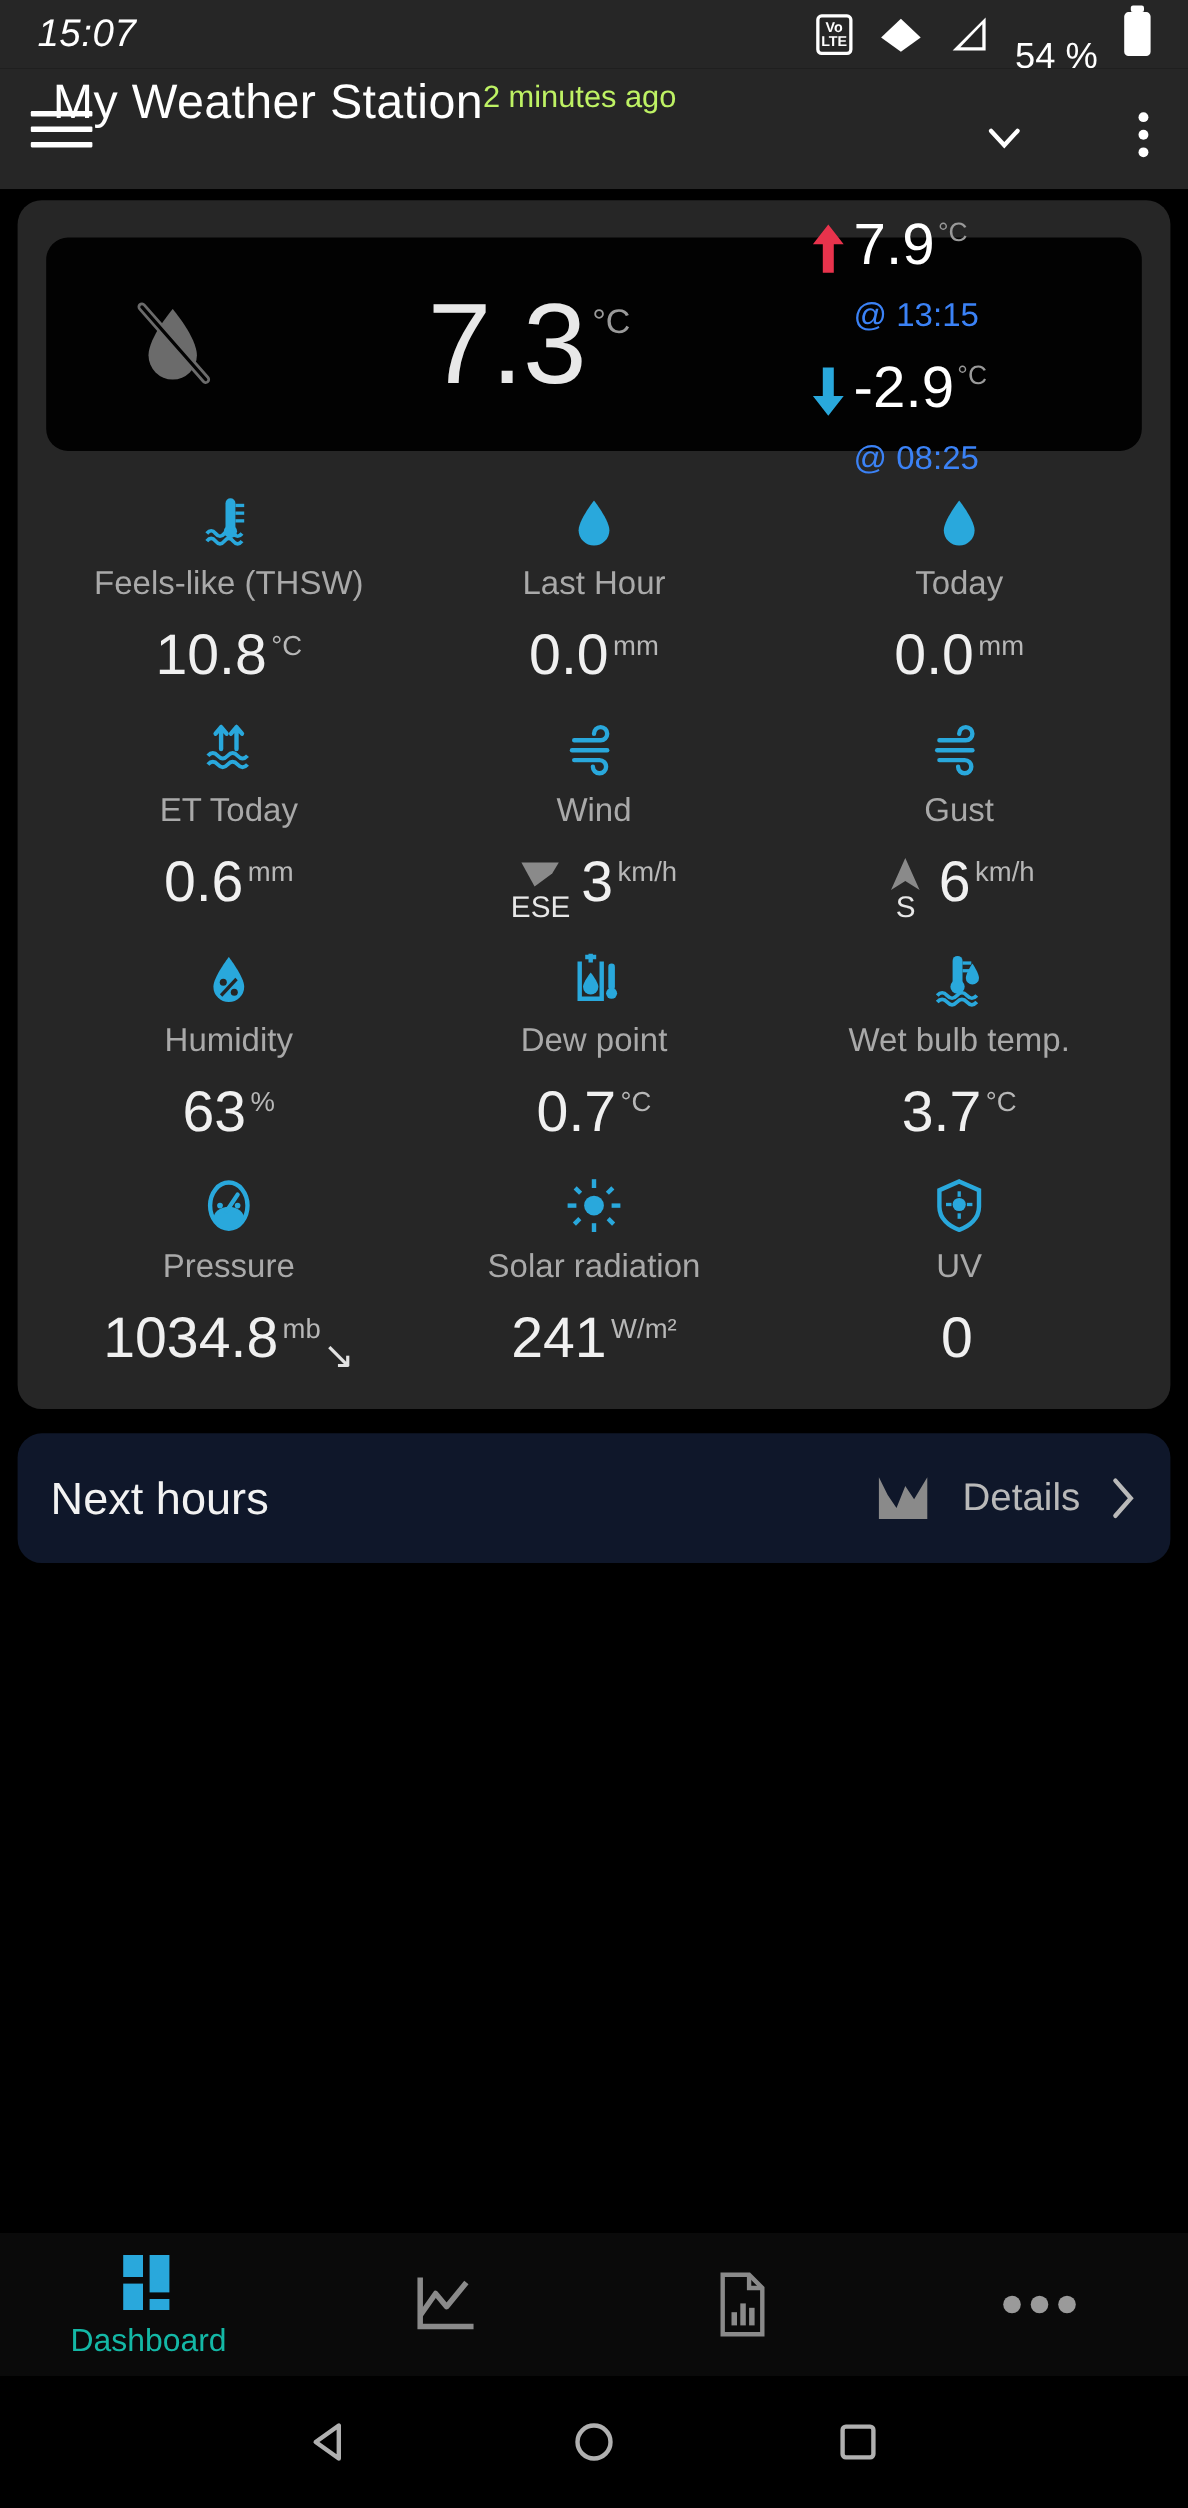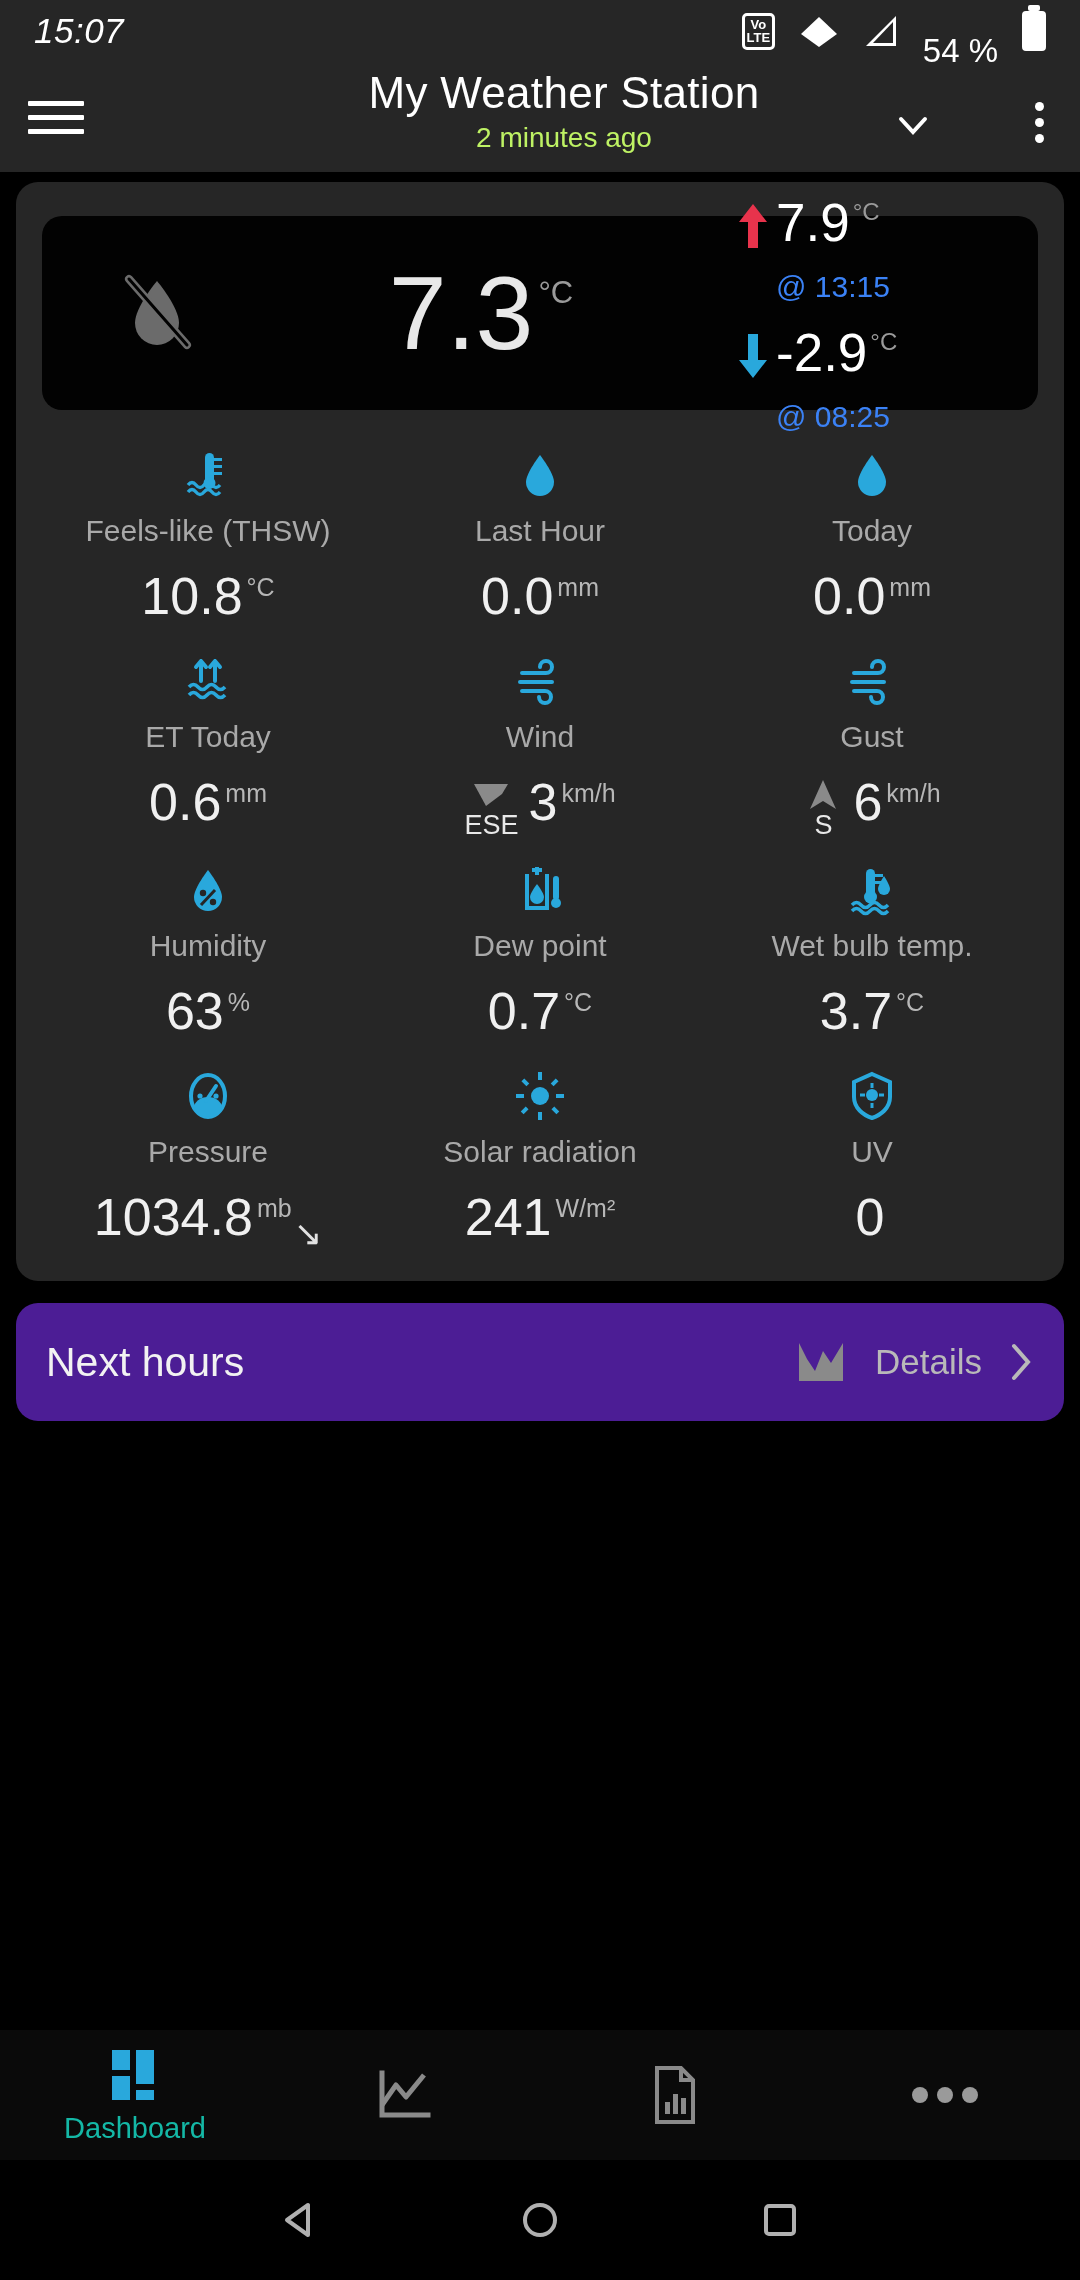--- a/index.html
+++ b/index.html
@@ -43,21 +43,21 @@
   
   .appbar {
     height:110px; background:#262626;
     display:flex; align-items:center; padding:0 28px;
     position:relative;
   }
   .hamburger { width:56px; display:flex; flex-direction:column; gap:9px; cursor:pointer; }
   .hamburger span { display:block; height:5px; background:#fff; border-radius:1px; }
   .titlewrap {
     position:absolute; left:0; right:0; top:6px;
-    display:flex; flex-direction:column; align-items:center; pointer-events:none;margin-left:48px;
+    display:flex; flex-direction:row; pointer-events:none;margin-left:48px;
   }
   .title { font-size:44px; color:#fff; font-weight:400; letter-spacing:.3px; }
   .subtitle { font-size:28px; color:#bef264; margin-top:4px; }
   .chev-down {
     position:absolute; right:150px; top:46px;
     width:34px; height:34px; cursor:pointer;
   }
   .kebab {
     position:absolute; right:36px; top:40px;
     display:flex; flex-direction:column; gap:7px; cursor:pointer;
@@ -104,21 +104,21 @@
     margin-top:22px; min-height:62px;
   }
   .cell .num { font-size:52px; color:#f0f0f0; line-height:1; font-weight:400; }
   .cell .sup { font-size:25px; color:#b7b7b7; margin-top:3px; margin-left:4px; }
   .winddir { display:flex; flex-direction:column; align-items:center; margin-right:10px; }
   .winddir .dirlbl { font-size:27px; color:#e8e8e8; margin-top:-6px; }
   .trendarrow { font-size:34px; color:#e2e2e2; align-self:flex-end; margin-left:2px; }
 
   
   .nexthours {
-    background:#4c1d95; border-radius:22px;
+    background:#0f172a; border-radius:22px;
     margin:22px 16px 0 16px; padding:34px 30px;
     display:flex; align-items:center;
   }
   .nh-title { font-size:41px; color:#f2f2f2; }
   .nh-right { margin-left:auto; display:flex; align-items:center; gap:26px; }
   .nh-details { font-size:35px; color:#b9b9b9; }
 
   
   .bottomnav {
     position:absolute; left:0; right:0; bottom:120px; height:130px;

